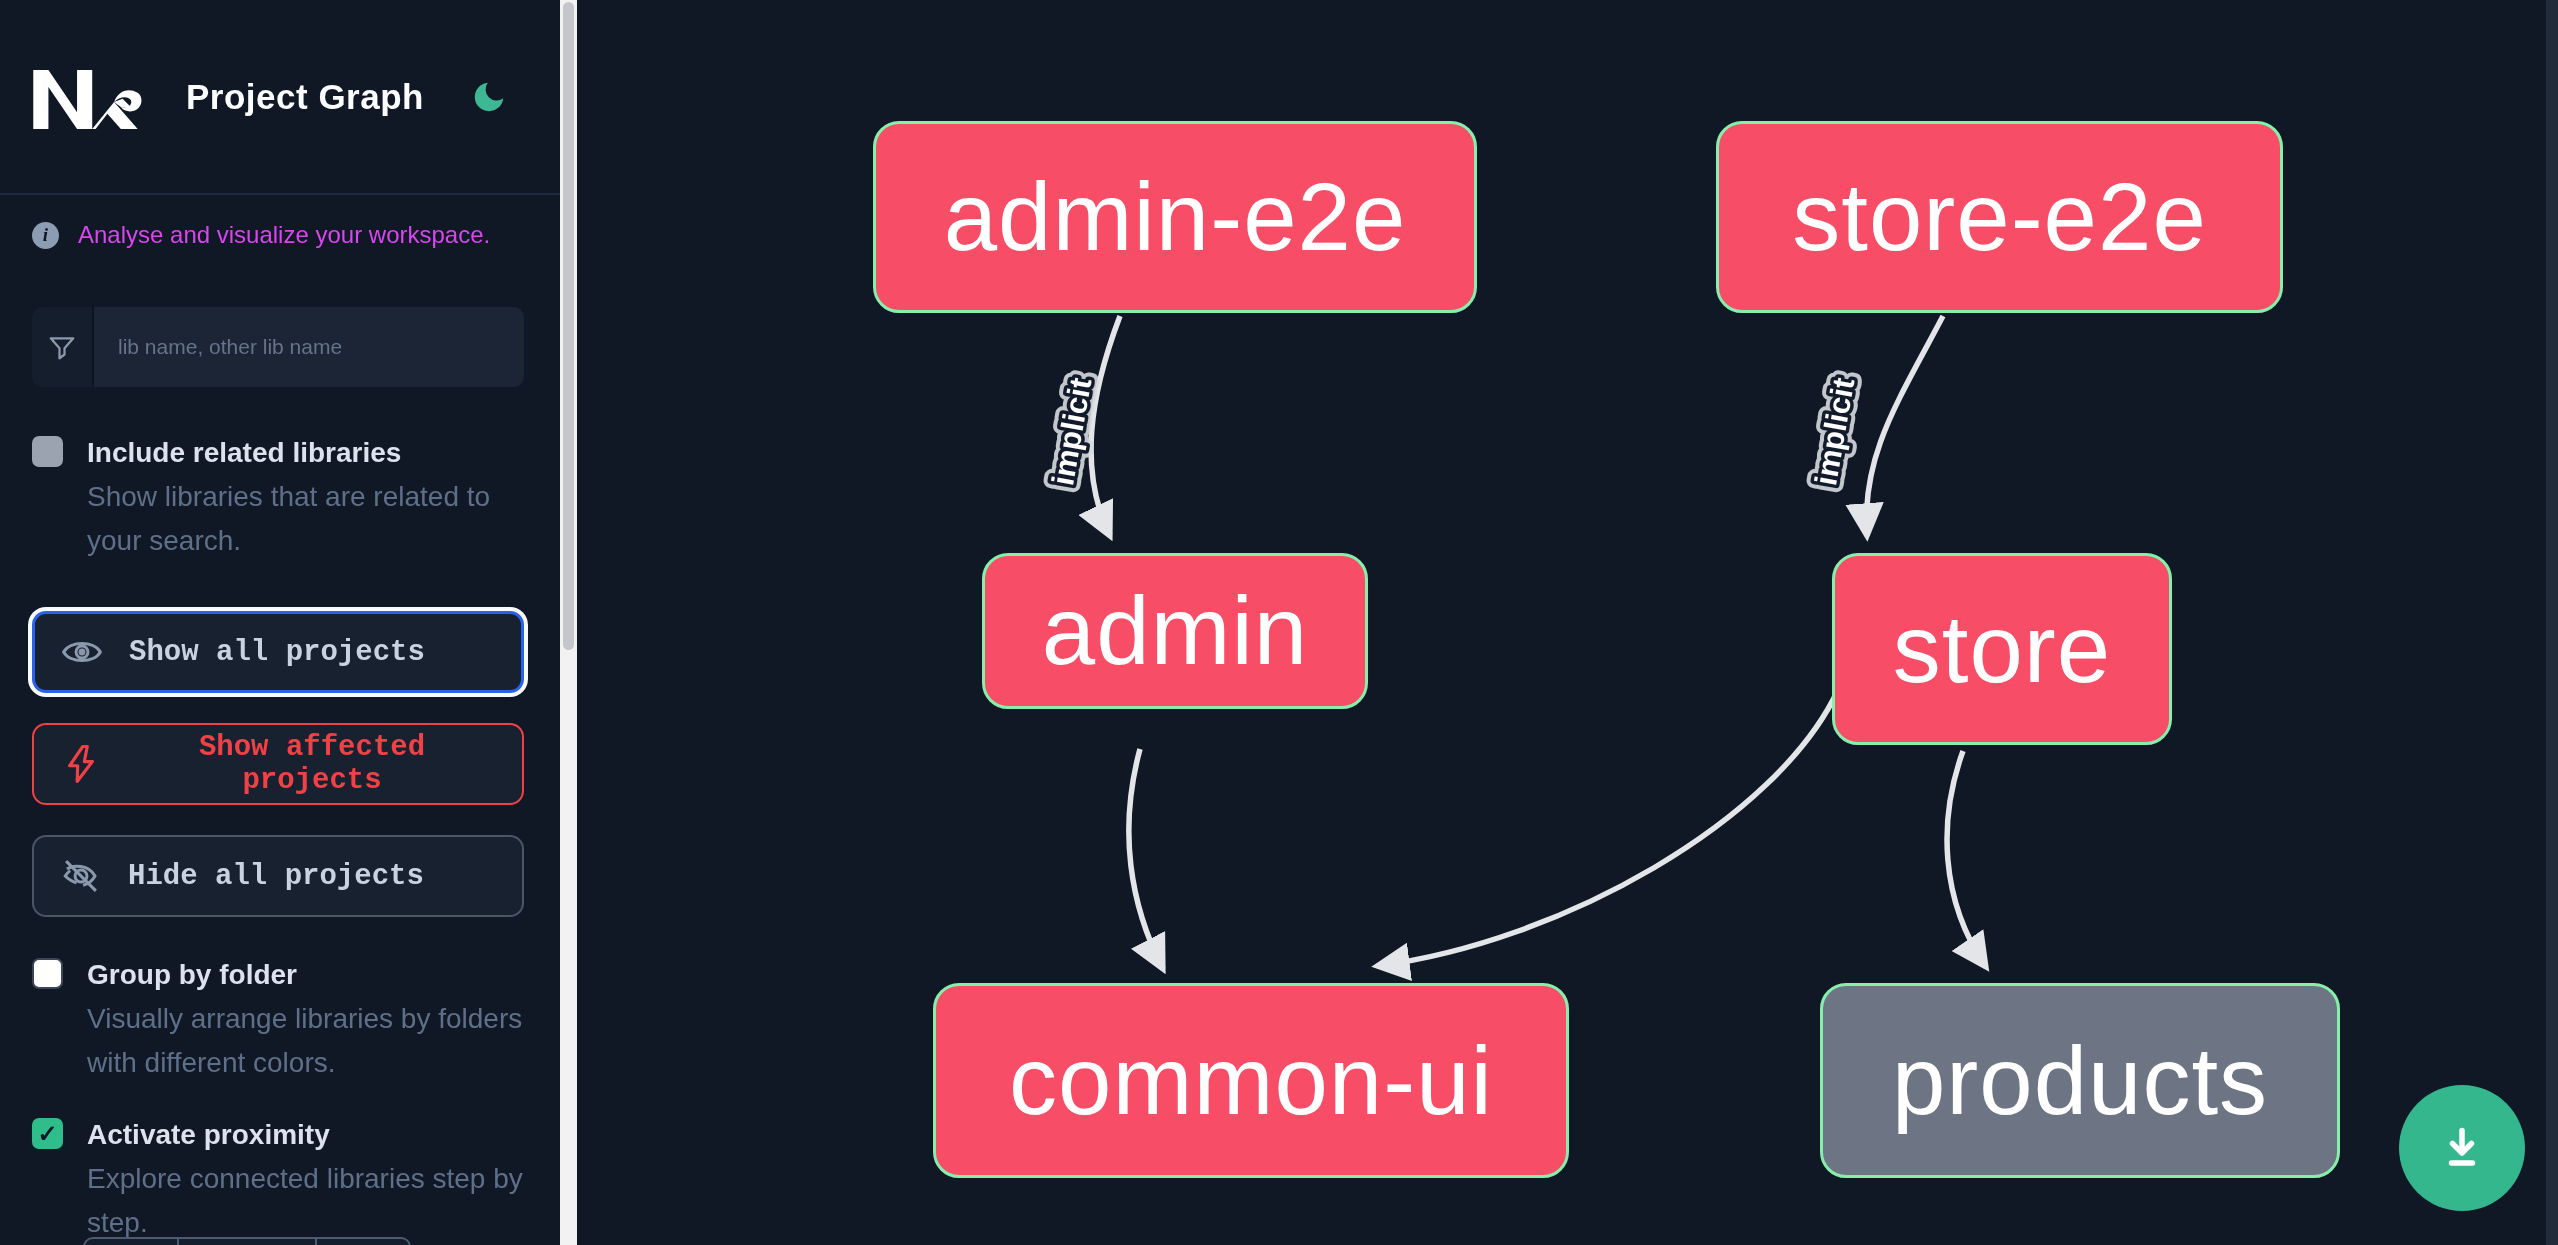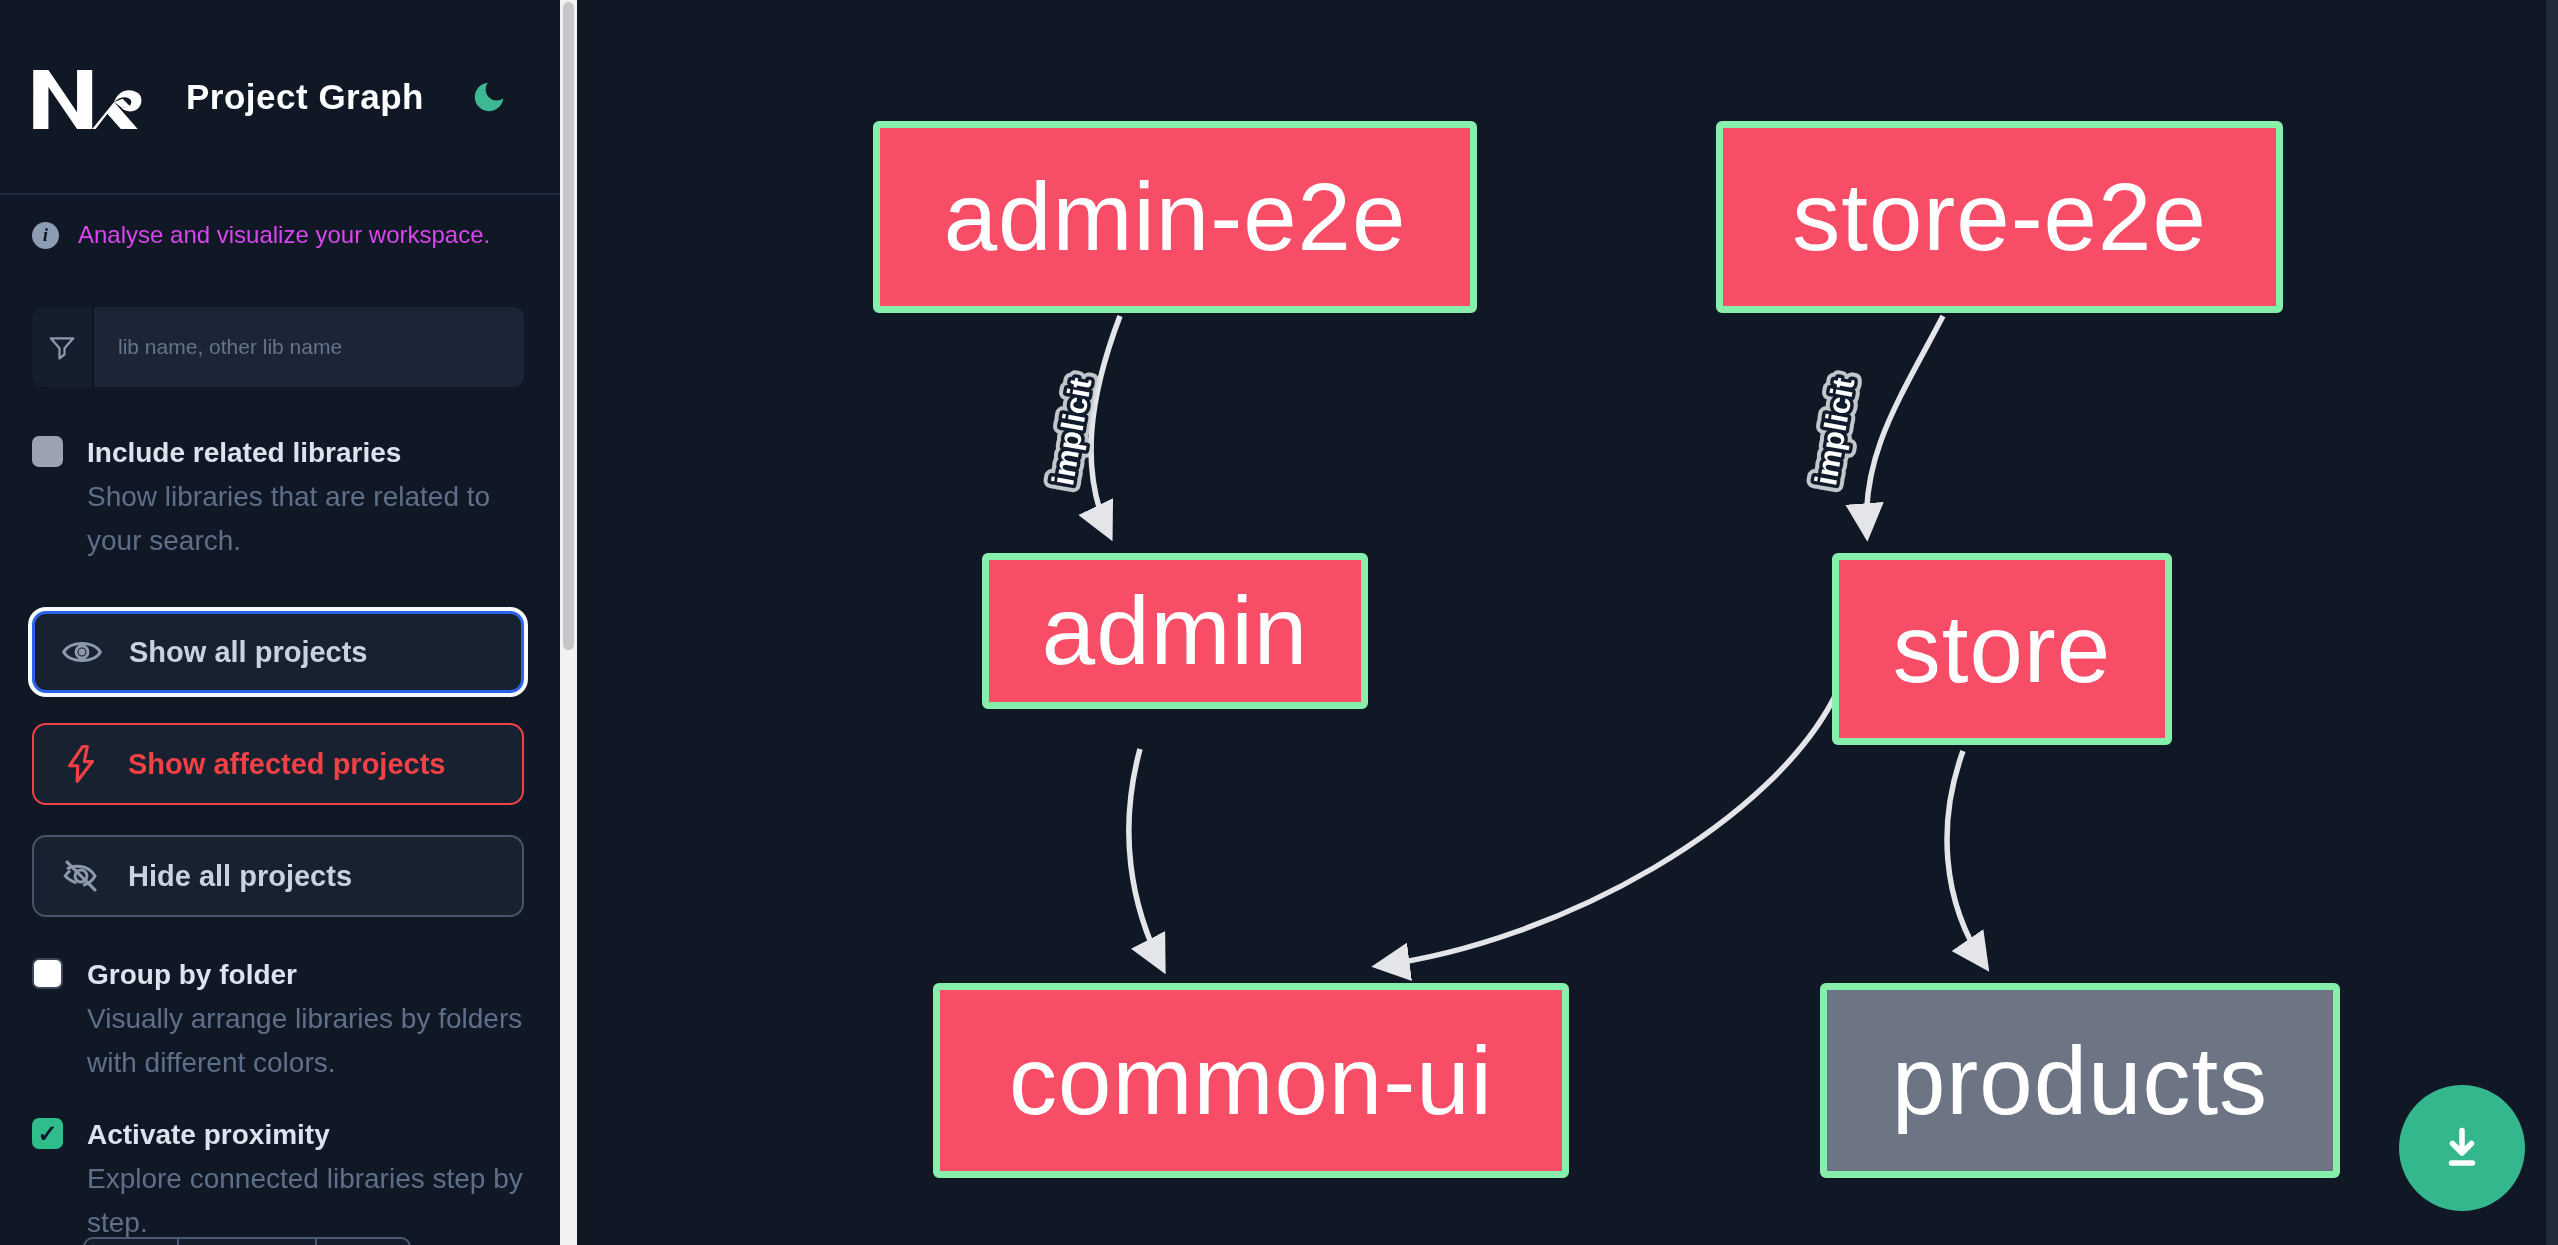--- a/index.html
+++ b/index.html
@@ -26,39 +26,39 @@
   .opt { display:flex; align-items:flex-start; }
   .checkbox { width:31px; height:31px; border-radius:7px; margin-top:5px; flex:0 0 auto; display:flex; align-items:center; justify-content:center; font-size:24px; font-weight:800; cursor:pointer; }
   .cb-gray  { background:#9aa3af; }
   .cb-white { background:#ffffff; border:2px solid #3c4657; }
   .cb-green { background:#2fbd8c; color:#0d1626; }
   .opt-text { margin-left:24px; width:452px; }
   .opt-label { font-size:28px; font-weight:600; color:#dce3ee; line-height:44px; }
   .opt-desc  { font-size:28px; font-weight:400; color:#5e7089; line-height:44px; }
 
   .actions { margin:48px 0 36px 0; display:flex; flex-direction:column; gap:30px; }
-  .btn { width:492px; height:82px; border-radius:14px; background:#18212f; display:flex; align-items:center; padding:8px 26px; font-size:29px; font-weight:600; color:#c9d3e0; cursor:pointer; border:2px solid #4a5567; font-family:Liberation Sans, sans-serif; }
+  .btn { width:492px; height:82px; border-radius:14px; background:#18212f; display:flex; align-items:center; padding:8px 26px; font-size:29px; font-weight:600; color:#c9d3e0; cursor:pointer; border:2px solid #4a5567; font-family:Liberation Mono, monospace; }
   .btn .bicon { width:42px; height:42px; margin-right:26px; flex:0 0 auto; }
   .btn-all { border:3px solid #2a62e9; box-shadow:0 0 0 4px #f8fafc; }
   .btn-affected { border:2px solid #ef4146; color:#ef4146; }
 
   .stepper-partial { position:absolute; left:83px; bottom:-24px; width:328px; height:30px; background:#151e2d; border:2px solid #4b5b74; border-radius:10px 10px 0 0; display:flex; }
   .stepper-partial .seg { border-right:2px solid #4b5b74; }
   .stepper-partial .seg:nth-child(1){ width:95px; }
   .stepper-partial .seg:nth-child(2){ width:138px; }
   .stepper-partial .seg:nth-child(3){ width:93px; border-right:none; }
 
   
   .sb-scrollbar { position:absolute; left:560px; top:0; width:17px; height:1245px; background:#f2f2f3; }
   .sb-thumb { position:absolute; left:3px; top:2px; width:11px; height:648px; background:#c5c6ca; border-radius:6px; }
 
   
   .canvas { position:absolute; left:577px; top:0; width:1981px; height:1245px; background:#101725; }
   .edges-svg { position:absolute; left:0; top:0; }
-  .node { position:absolute; display:flex; align-items:center; justify-content:center; border:7px solid #86efac; border-radius:6px; color:#ffffff; font-size:96px; font-weight:400; letter-spacing:1px; cursor:pointer; }
+  .node { position:absolute; display:flex; align-items:center; justify-content:center; border:3px solid #86efac; border-radius:26px; color:#ffffff; font-size:96px; font-weight:400; letter-spacing:1px; cursor:pointer; }
   .node-pink { background:#f74d66; }
   .node-gray { background:#6d7585; }
   .n-admin-e2e { left:296px; top:121px; width:604px; height:192px; }
   .n-store-e2e { left:1139px; top:121px; width:567px; height:192px; }
   .n-admin     { left:405px;  top:553px; width:386px; height:156px; }
   .n-store     { left:1255px; top:553px; width:340px; height:192px; }
   .n-common-ui { left:356px;  top:983px; width:636px; height:195px; }
   .n-products  { left:1243px; top:983px; width:520px; height:195px;text-align:right; }
 
   .edge-label text { font-family:"Liberation Sans", sans-serif; font-size:31px; font-weight:700; text-anchor:middle; dominant-baseline:middle; }

